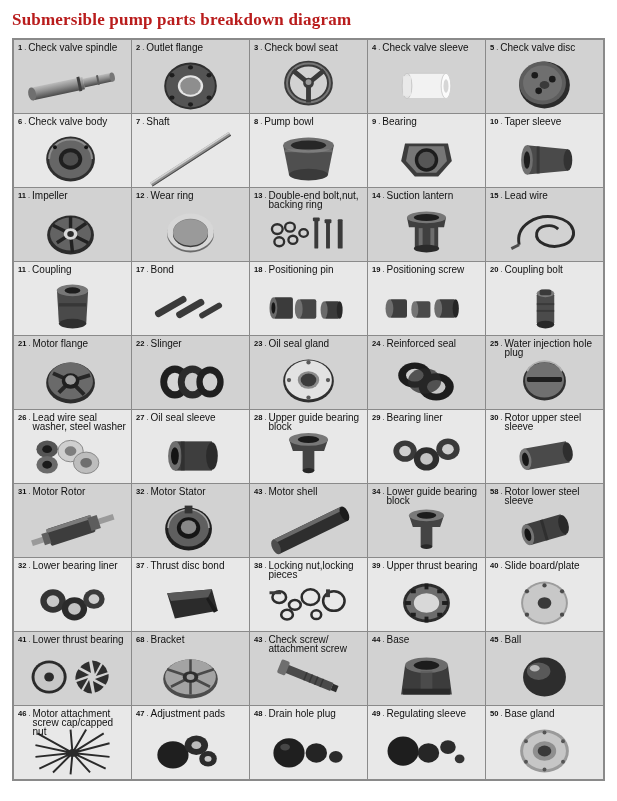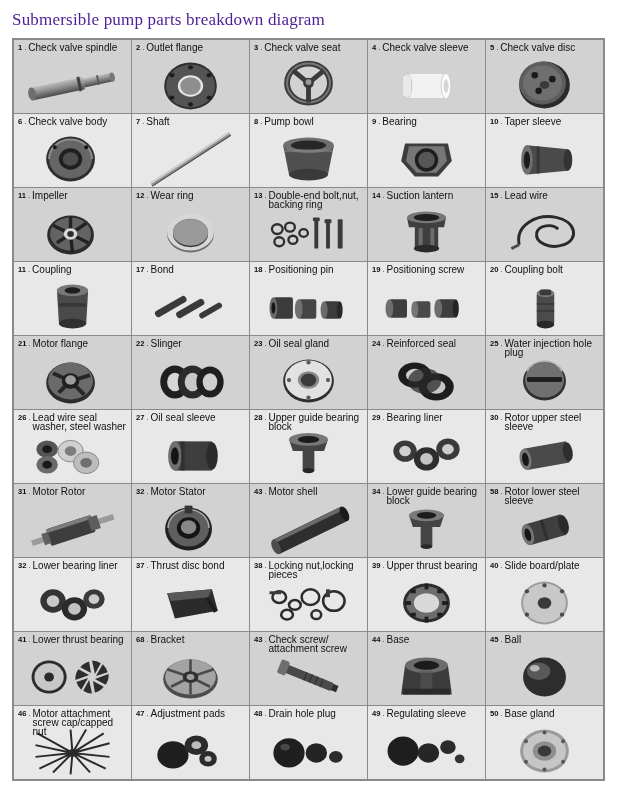--- a/index.html
+++ b/index.html
@@ -14,23 +14,23 @@
     overflow: hidden;
   }
   #page {
     position: relative;
     width: 617px;
     height: 801px;
     box-sizing: border-box;
   }
   #title {
     font-family: "Liberation Serif", serif;
-    font-weight: normal;
+    font-weight: bold;
     font-size: 17px;
-    color: #4c1d95;
+    color: #b91c1c;
     padding: 10px 0 8px 12px;
     letter-spacing: 0.2px;
   }
   #grid-wrap {
     margin: 0 12px 0 12px;
     border: 1px solid #8a8a8a;
     background: #cfcfcf;
     box-sizing: border-box;
   }
   #grid {
@@ -133,21 +133,21 @@
         <ellipse cx="41" cy="18" rx="2.6" ry="2.2"></ellipse>
       </g>
     </g>
             </svg>
           </div>
         </div>
         <div class="cell">
           <div class="cell-label">
             <span class="cell-num">3</span>
             <span class="dot">.</span>
-            <span class="cell-text">Check valve seat</span>
+            <span class="cell-text">Check bowl seat</span>
           </div>
           <div class="art">
             <svg viewBox="0 0 120 56" preserveAspectRatio="xMidYMid meet">
     <g>
       <ellipse cx="60" cy="26" rx="22" ry="20" fill="none" stroke="#3b3b3b" stroke-width="6"></ellipse>
       <ellipse cx="60" cy="26" rx="22" ry="20" fill="none" stroke="#777" stroke-width="2"></ellipse>
       <path d="M60 26 L44 13 M60 26 L76 13 M60 26 L60 46" stroke="#3b3b3b" stroke-width="5" fill="none"></path>
       <circle cx="60" cy="26" r="5.5" fill="#3b3b3b"></circle>
       <circle cx="60" cy="25" r="3" fill="#9a9a9a"></circle>
     </g>

